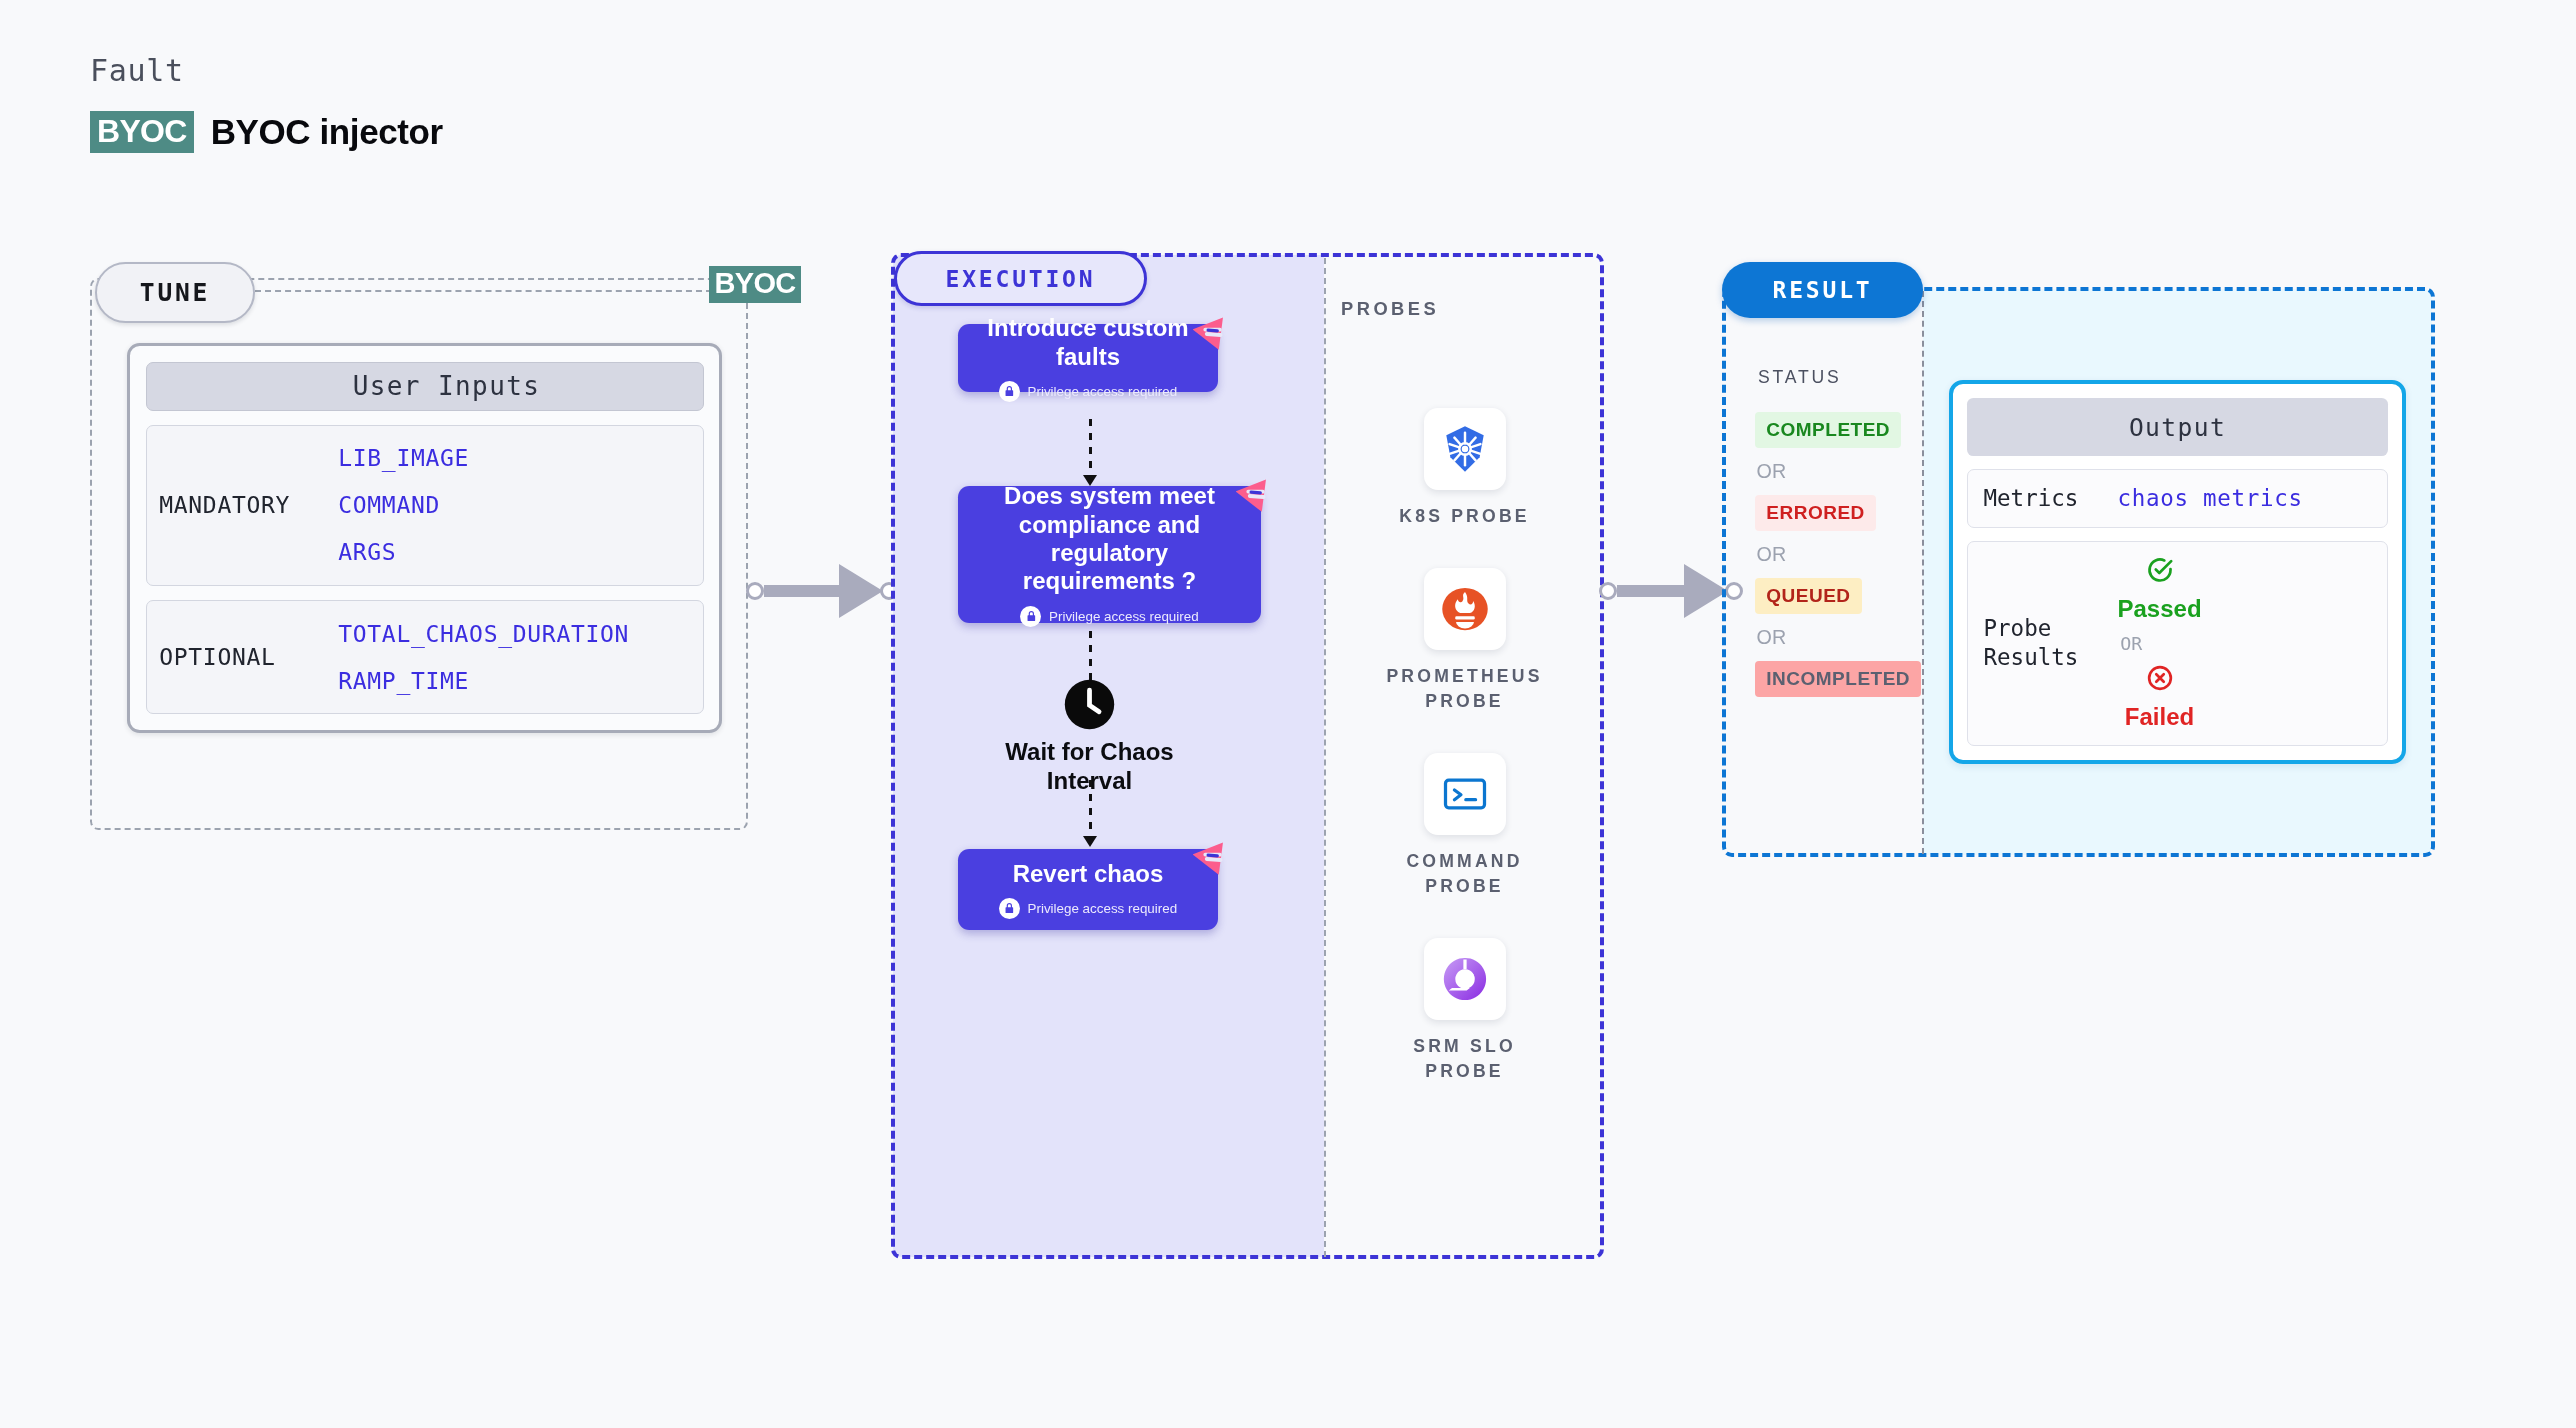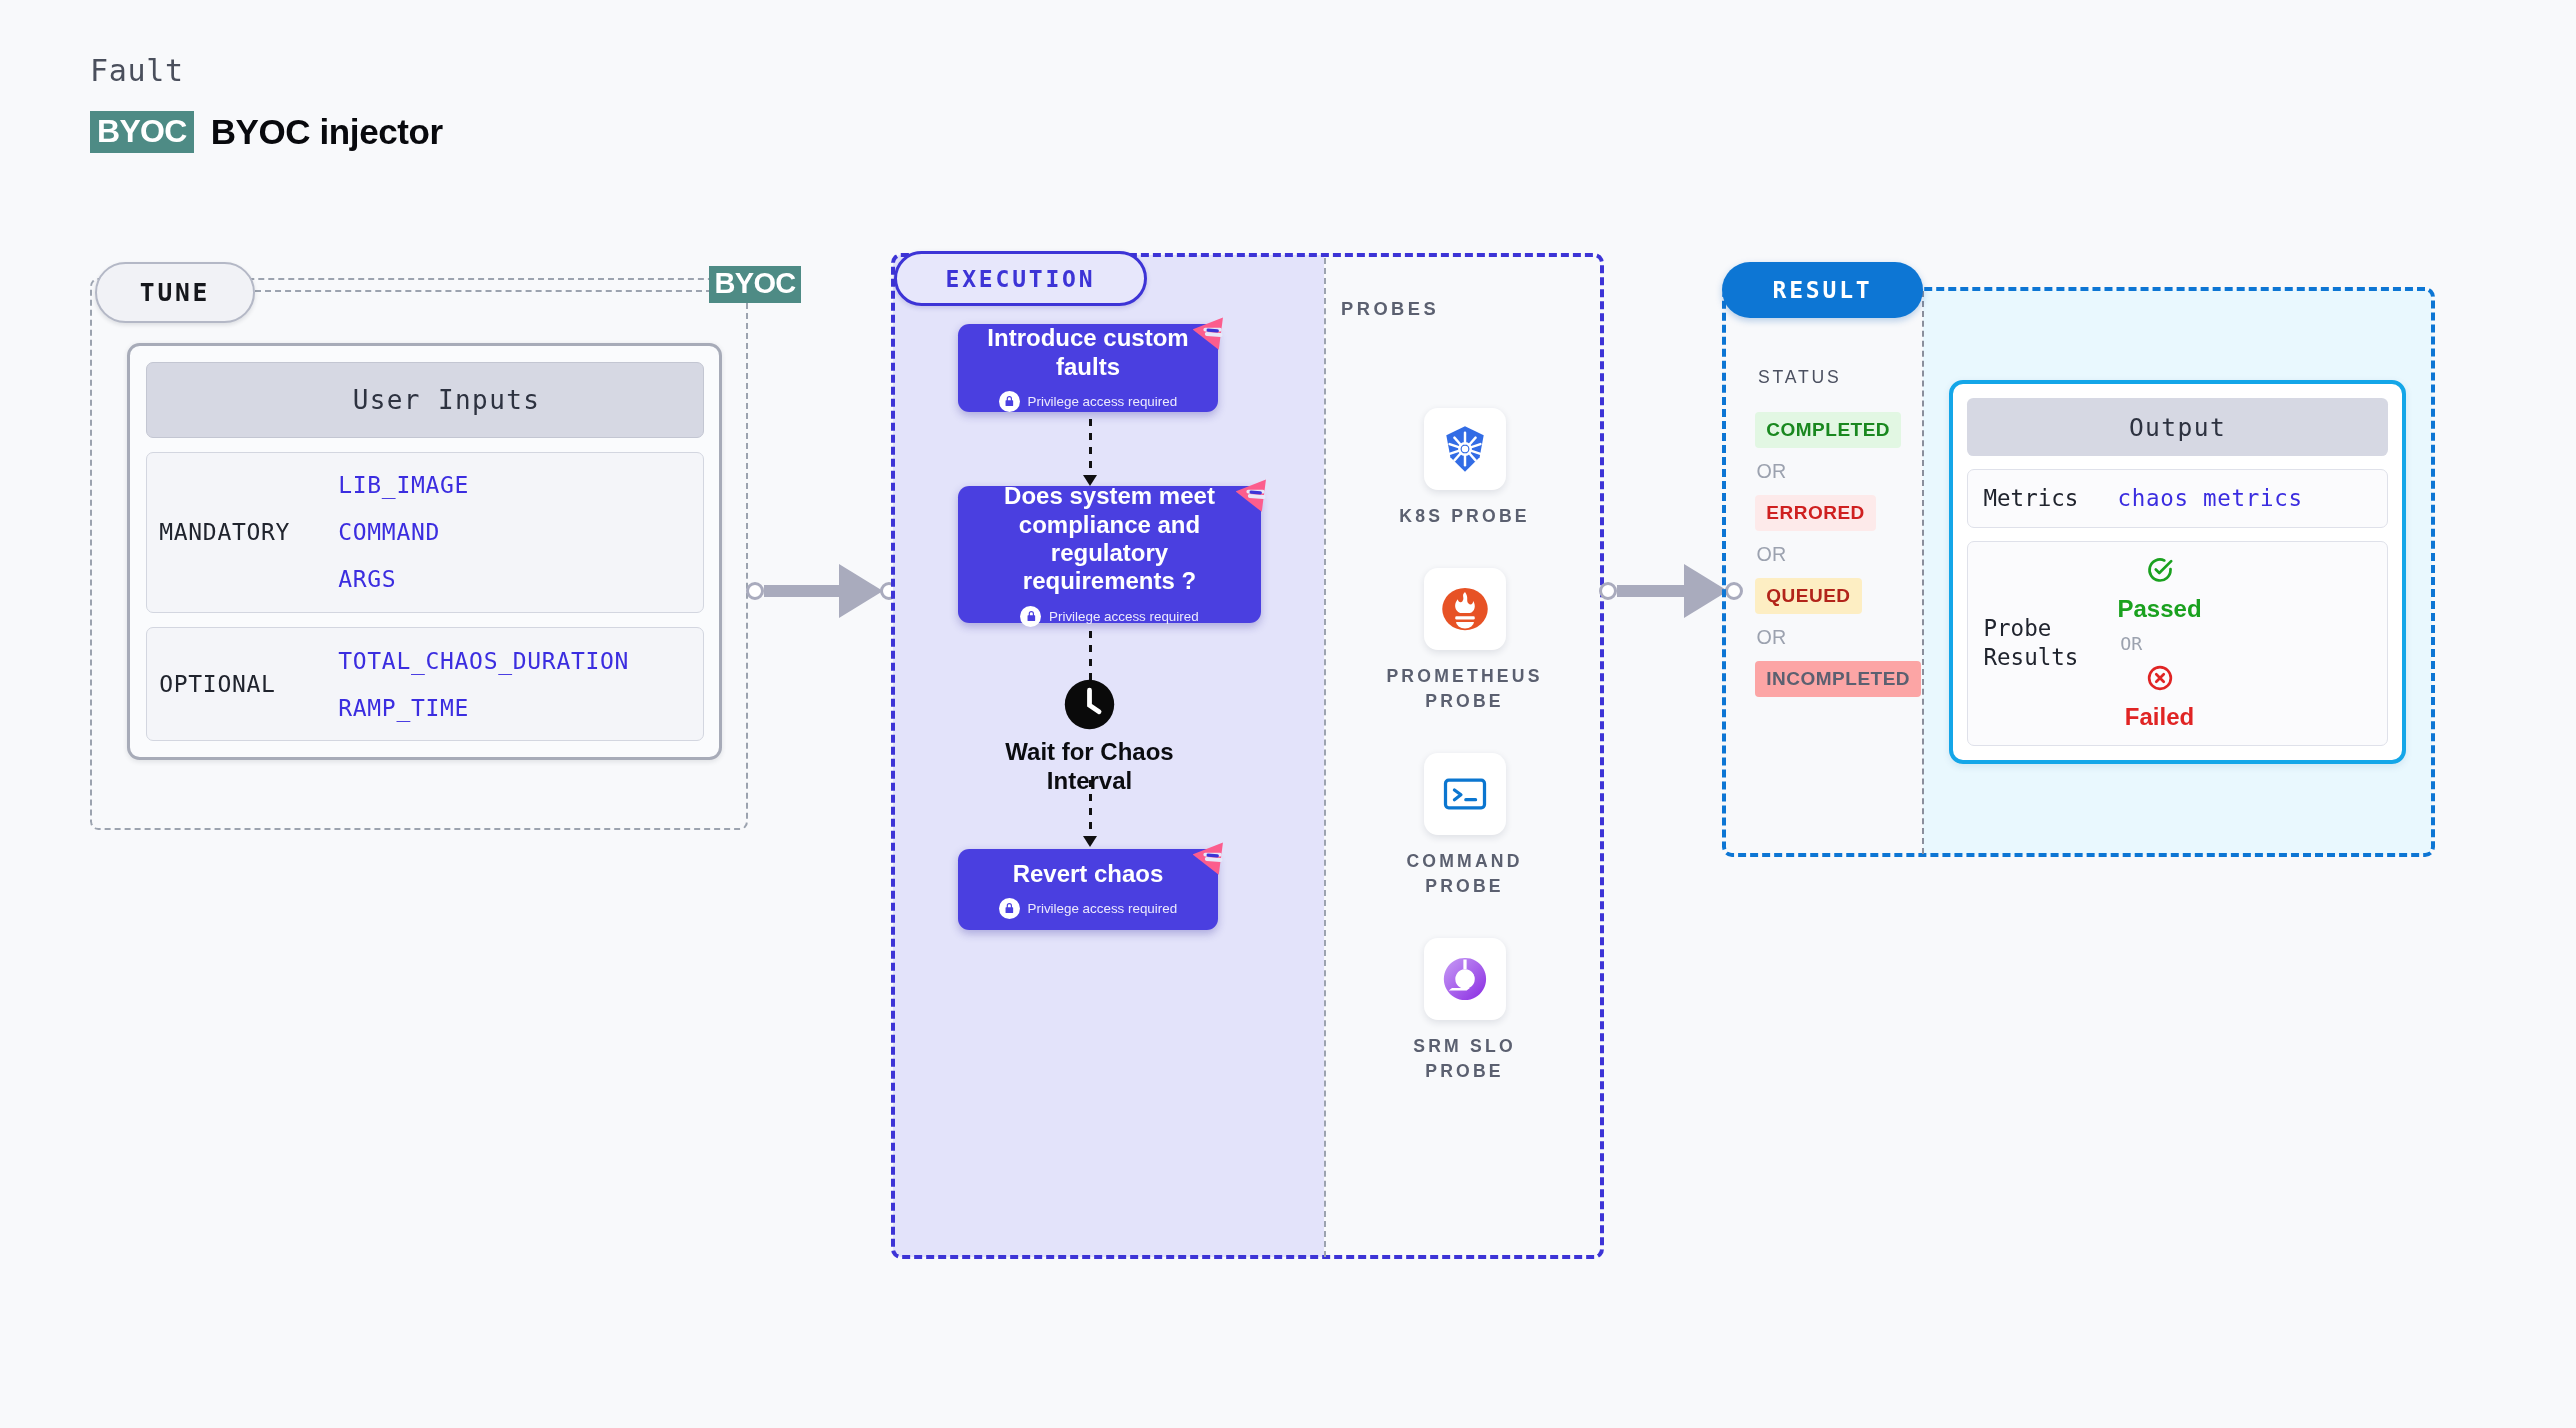--- a/index.html
+++ b/index.html
@@ -51,21 +51,21 @@
   }
   #tune-conn-line { left: 255px; top: 290px; width: 457px; height: 0; border-top: 2.8px dashed #9ca3af; }
 
   #user-inputs-card {
     left: 127px; top: 343px; width: 595px;
     background: #fafbfd; border: 3.5px solid #a7abb8; border-radius: 12.7px;
     padding: 15.5px; box-shadow: 0 1.4px 4.9px rgba(20,25,40,.10);
   }
   #user-inputs-header {
     background: #d6d8e3; border: 1.4px solid #c3c6d2; border-radius: 7px;
-    height: 76px; display: flex; align-items: center; justify-content: center;
+    height: 49px; display: flex; align-items: center; justify-content: center;
     font-family: "DejaVu Sans Mono", monospace; font-size: 26px;
     color: #2d3240; letter-spacing: 1.4px; padding-left: 44px;
   }
   .param-group {
     margin-top: 14px; background: #f4f5f9; border: 1.4px solid #d3d6e0;
     border-radius: 7px; display: flex; align-items: center; padding: 19.7px 12.7px;
   }
   .param-label {
     width: 179px; flex: none;
     font-family: "DejaVu Sans Mono", monospace; font-size: 23px;
@@ -110,21 +110,21 @@
   }
   .exec-node-title { font-size: 24px; font-weight: 700; text-align: center; line-height: 1.18; }
   .exec-priv { display: flex; align-items: center; gap: 7.7px; margin-top: 9.9px; }
   .exec-priv-text { font-size: 13.4px; color: #eceafd; white-space: nowrap; }
   .lock-badge {
     width: 21px; height: 21px; border-radius: 50%; background: #fff; flex: none;
     display: flex; align-items: center; justify-content: center;
   }
   .fault-badge { position: absolute; right: -15.5px; top: -15.5px; width: 41px; height: 41px; }
 
-  #node-introduce { left: 958px; top: 324px; width: 260px; height: 88px; }
+  #node-introduce { left: 958px; top: 324px; width: 260px; height: 68px; }
   #node-compliance { left: 958px; top: 486px; width: 303px; height: 137px; }
   #node-revert { left: 958px; top: 849px; width: 260px; height: 81px; }
 
   .dash-arrow { position: absolute; width: 2.8px; background:
       repeating-linear-gradient(to bottom, #111 0 7px, transparent 7px 14px); }
   .dash-arrow::after {
     content: ""; position: absolute; left: -6.3px; bottom: -8.4px;
     border-left: 7.7px solid transparent; border-right: 7.7px solid transparent;
     border-top: 11.3px solid #111;
   }

